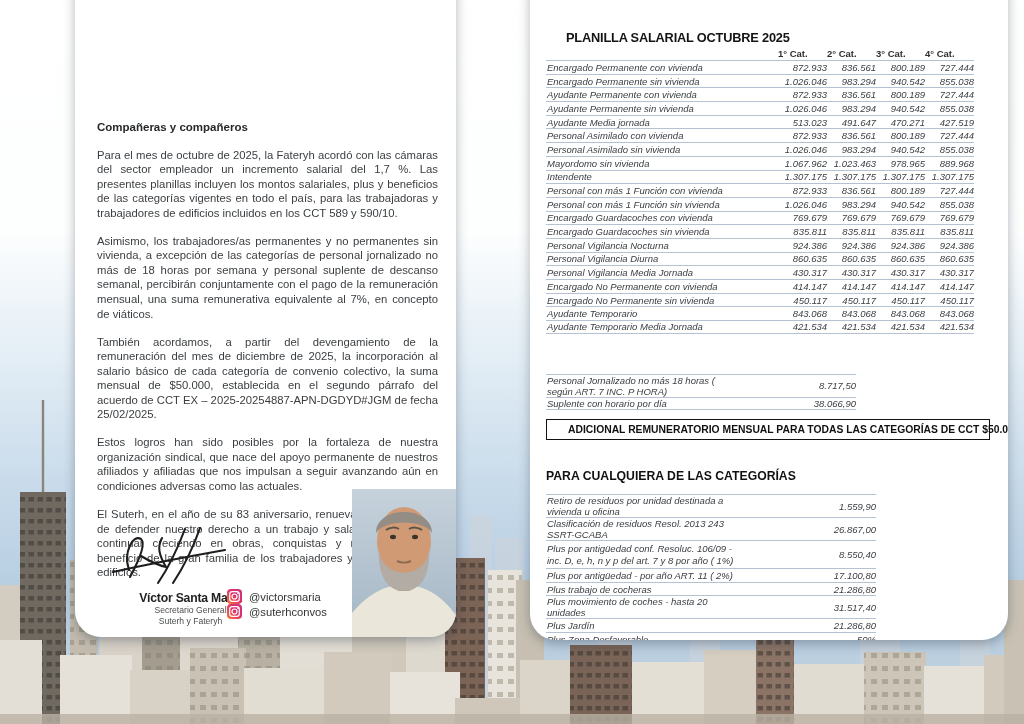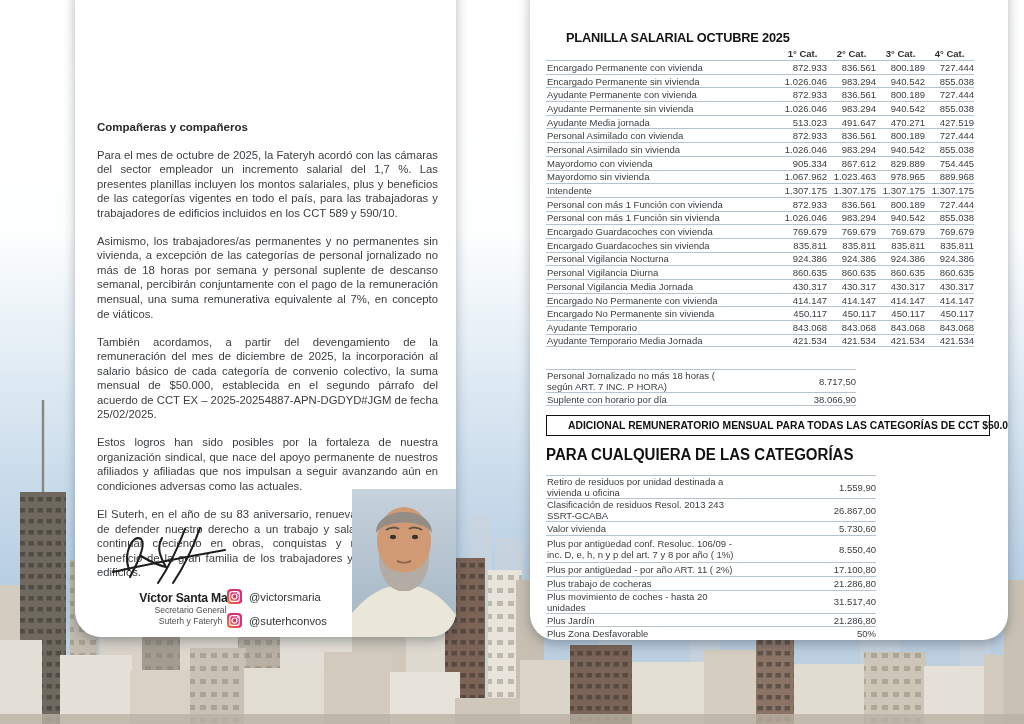--- a/index.html
+++ b/index.html
@@ -15,43 +15,43 @@
   #page-left{left:75px;top:-20px;width:381px;height:657px;border-radius:0 0 26px 26px;}
   #page-right{left:530px;top:-20px;width:478px;height:660px;border-radius:0 0 26px 26px;}
   
   #letter{position:absolute;left:22px;top:140px;width:341px;color:#3a3e41;}
   #letter .greet{font-weight:bold;font-size:11.5px;color:#26292b;margin:0 0 13px 0;}
   #letter p{font-size:11.3px;line-height:14.55px;text-align:justify;margin:0 0 13.5px 0;}
   #signature-svg{position:absolute;left:24px;top:544px;}
   #sig-block{position:absolute;left:18px;top:611px;width:195px;text-align:center;color:#222;}
   #sig-block .name{font-weight:bold;font-size:12.2px;letter-spacing:-.2px;}
   #sig-block .role{font-size:8.6px;line-height:10.5px;color:#4a4d4f;}
-  #social{position:absolute;left:152px;top:609px;display:flex;flex-direction:column;gap:9px;}
+  #social{position:absolute;left:152px;top:609px;display:flex;flex-direction:column;gap:0;}
   .social-row{display:flex;align-items:center;gap:7px;font-size:11.2px;color:#333;}
   #portrait{position:absolute;left:277px;top:509px;width:104px;height:149px;}
   
   :root{--line:#b5c2d2;--ink:#3b4044;}
   #planilla{position:absolute;left:16px;top:50px;width:444px;color:var(--ink);}
   .cond{display:inline-block;transform:scaleX(.94);transform-origin:left center;white-space:nowrap;}
   #planilla-title{font-size:13.6px;font-weight:bold;color:#141414;letter-spacing:-.2px;margin:0 0 1px 0;padding-left:20px;}
   .salary-head{display:flex;align-items:center;padding-right:16px;font-weight:bold;font-size:9.5px;height:14px;color:#2c2f31;}
   .salary-head .sp{flex:1;}
-  .salary-head .col{width:49px;text-align:center;}
-  .srow{display:flex;align-items:center;border-top:1px solid var(--line);font-size:9.5px;min-height:13.7px;}
+  .salary-head .col{width:49px;text-align:left;}
+  .srow{display:flex;align-items:center;border-top:1px solid var(--line);font-size:9.5px;min-height:13.7px;font-style:italic;}
   .srow .lbl{flex:1;padding:0 2px 0 1px;}
   .srow .lbl.two{white-space:pre-line;line-height:11.3px;padding-top:2px;padding-bottom:2px;}
   .srow .val{text-align:right;}
   .salary-table{padding-right:16px;}
   .salary-table .srow:last-child{border-bottom:1px solid var(--line);}
   .salary-table .val{width:49px;}
-  .mini-table{margin-top:22px;padding-right:134px;}
+  .mini-table{margin-top:40px;padding-right:134px;}
   .mini-table .srow:last-child{border-bottom:1px solid var(--line);align-items:flex-end;}
   .mini-table .val{width:130px;}
   #banner{margin-top:9px;border:1.5px solid #111;padding:3px 6px 4px 21px;font-weight:bold;font-size:11px;color:#111;}
-  #subheading{margin-top:10px;font-weight:bold;font-size:16px;color:#111;}
+  #subheading{margin-top:28px;font-weight:bold;font-size:13px;color:#111;}
   .extras-table{margin-top:11px;padding-right:114px;}
   .extras-table .srow:last-child{border-bottom:1px solid var(--line);}
   .extras-table .val{width:130px;}
 </style>
 </head>
 <body>
 
 <div id="stage">
 
   <svg id="bg" viewBox="0 0 1024 724" preserveAspectRatio="none" aria-hidden="true">
@@ -263,27 +263,20 @@
             <span class="val">727.444</span>
           </div>
           <div class="srow">
             <span class="lbl">Personal Asimilado sin vivienda</span>
             <span class="val">1.026.046</span>
             <span class="val">983.294</span>
             <span class="val">940.542</span>
             <span class="val">855.038</span>
           </div>
           <div class="srow">
-            <span class="lbl">Mayordomo con vivienda</span>
-            <span class="val">905.334</span>
-            <span class="val">867.612</span>
-            <span class="val">829.889</span>
-            <span class="val">754.445</span>
-          </div>
-          <div class="srow">
             <span class="lbl">Mayordomo sin vivienda</span>
             <span class="val">1.067.962</span>
             <span class="val">1.023.463</span>
             <span class="val">978.965</span>
             <span class="val">889.968</span>
           </div>
           <div class="srow">
             <span class="lbl">Intendente</span>
             <span class="val">1.307.175</span>
             <span class="val">1.307.175</span>
@@ -391,24 +384,20 @@
       <div class="extras-table" id="extras-rows">
           <div class="srow">
             <span class="lbl">Retiro de residuos por unidad destinada a vivienda u oficina</span>
             <span class="val">1.559,90</span>
           </div>
           <div class="srow">
             <span class="lbl">Clasificación de residuos Resol. 2013 243 SSRT-GCABA</span>
             <span class="val">26.867,00</span>
           </div>
           <div class="srow">
-            <span class="lbl">Valor vivienda</span>
-            <span class="val">5.730,60</span>
-          </div>
-          <div class="srow">
             <span class="lbl two">Plus por antigüedad conf. Resoluc. 106/09 -
 inc. D, e, h, n y p del art. 7 y 8 por año ( 1%)</span>
             <span class="val">8.550,40</span>
           </div>
           <div class="srow">
             <span class="lbl">Plus por antigüedad - por año ART. 11 ( 2%)</span>
             <span class="val">17.100,80</span>
           </div>
           <div class="srow">
             <span class="lbl">Plus trabajo de cocheras</span>

